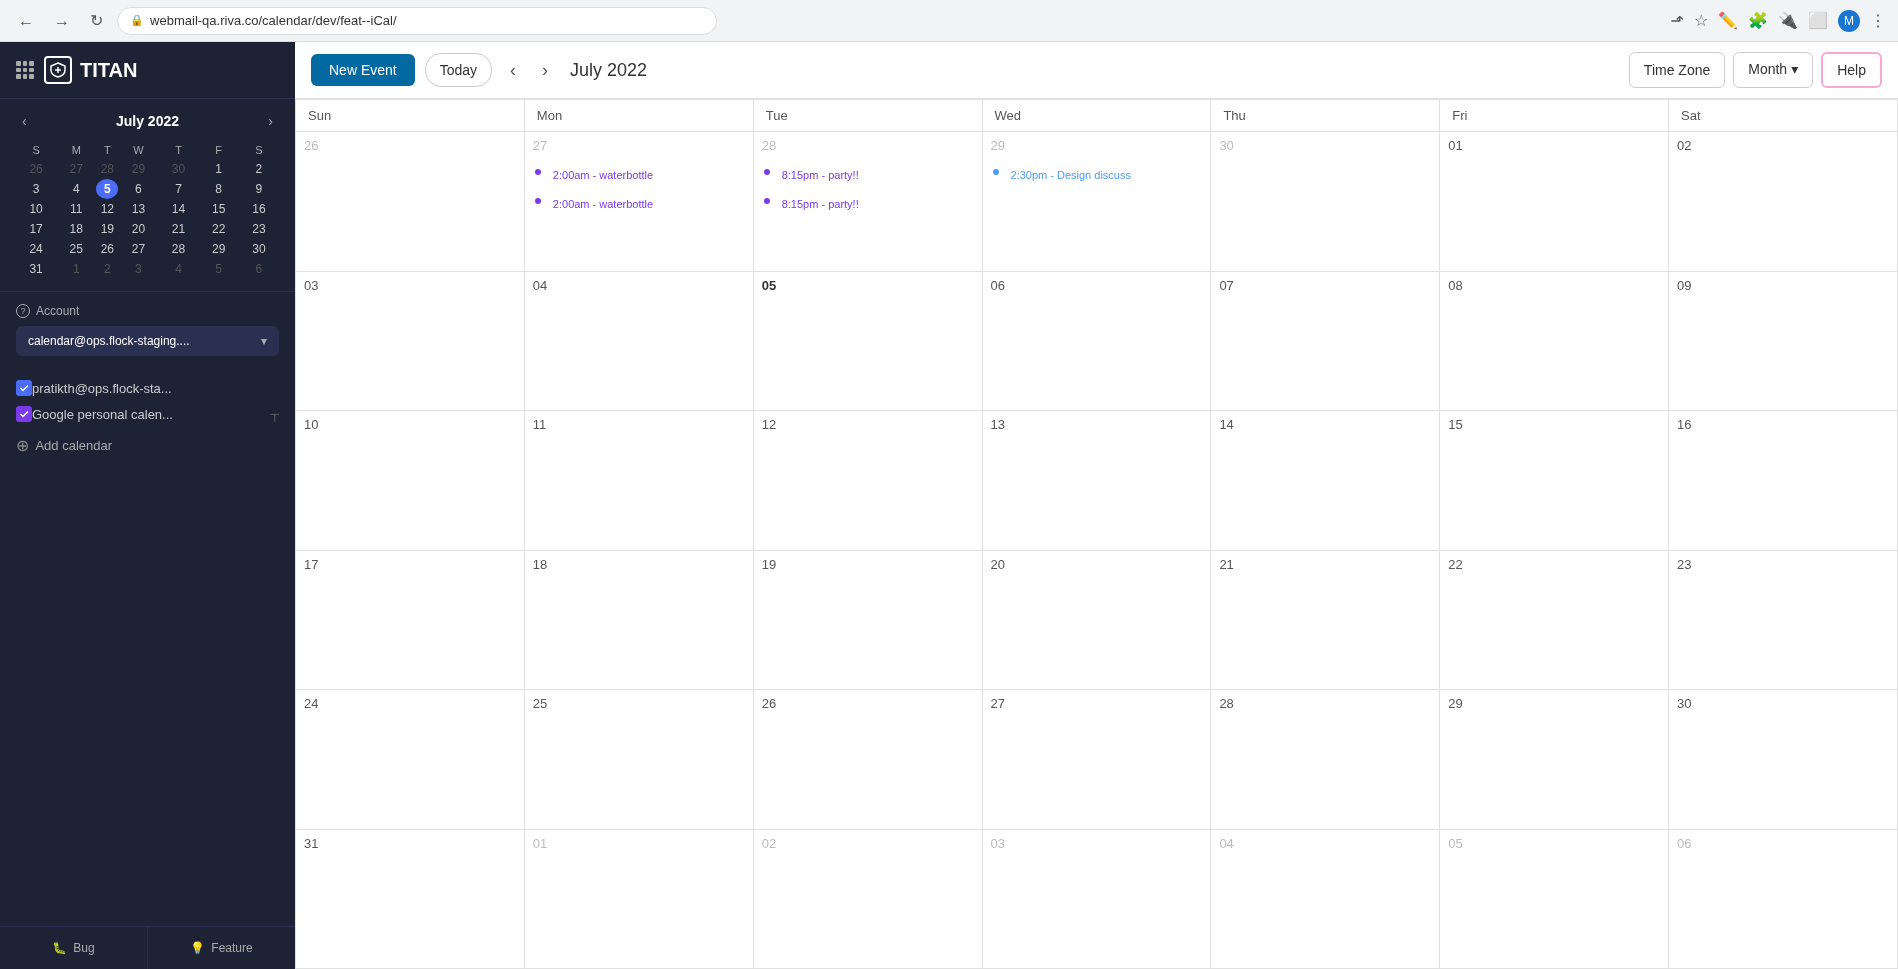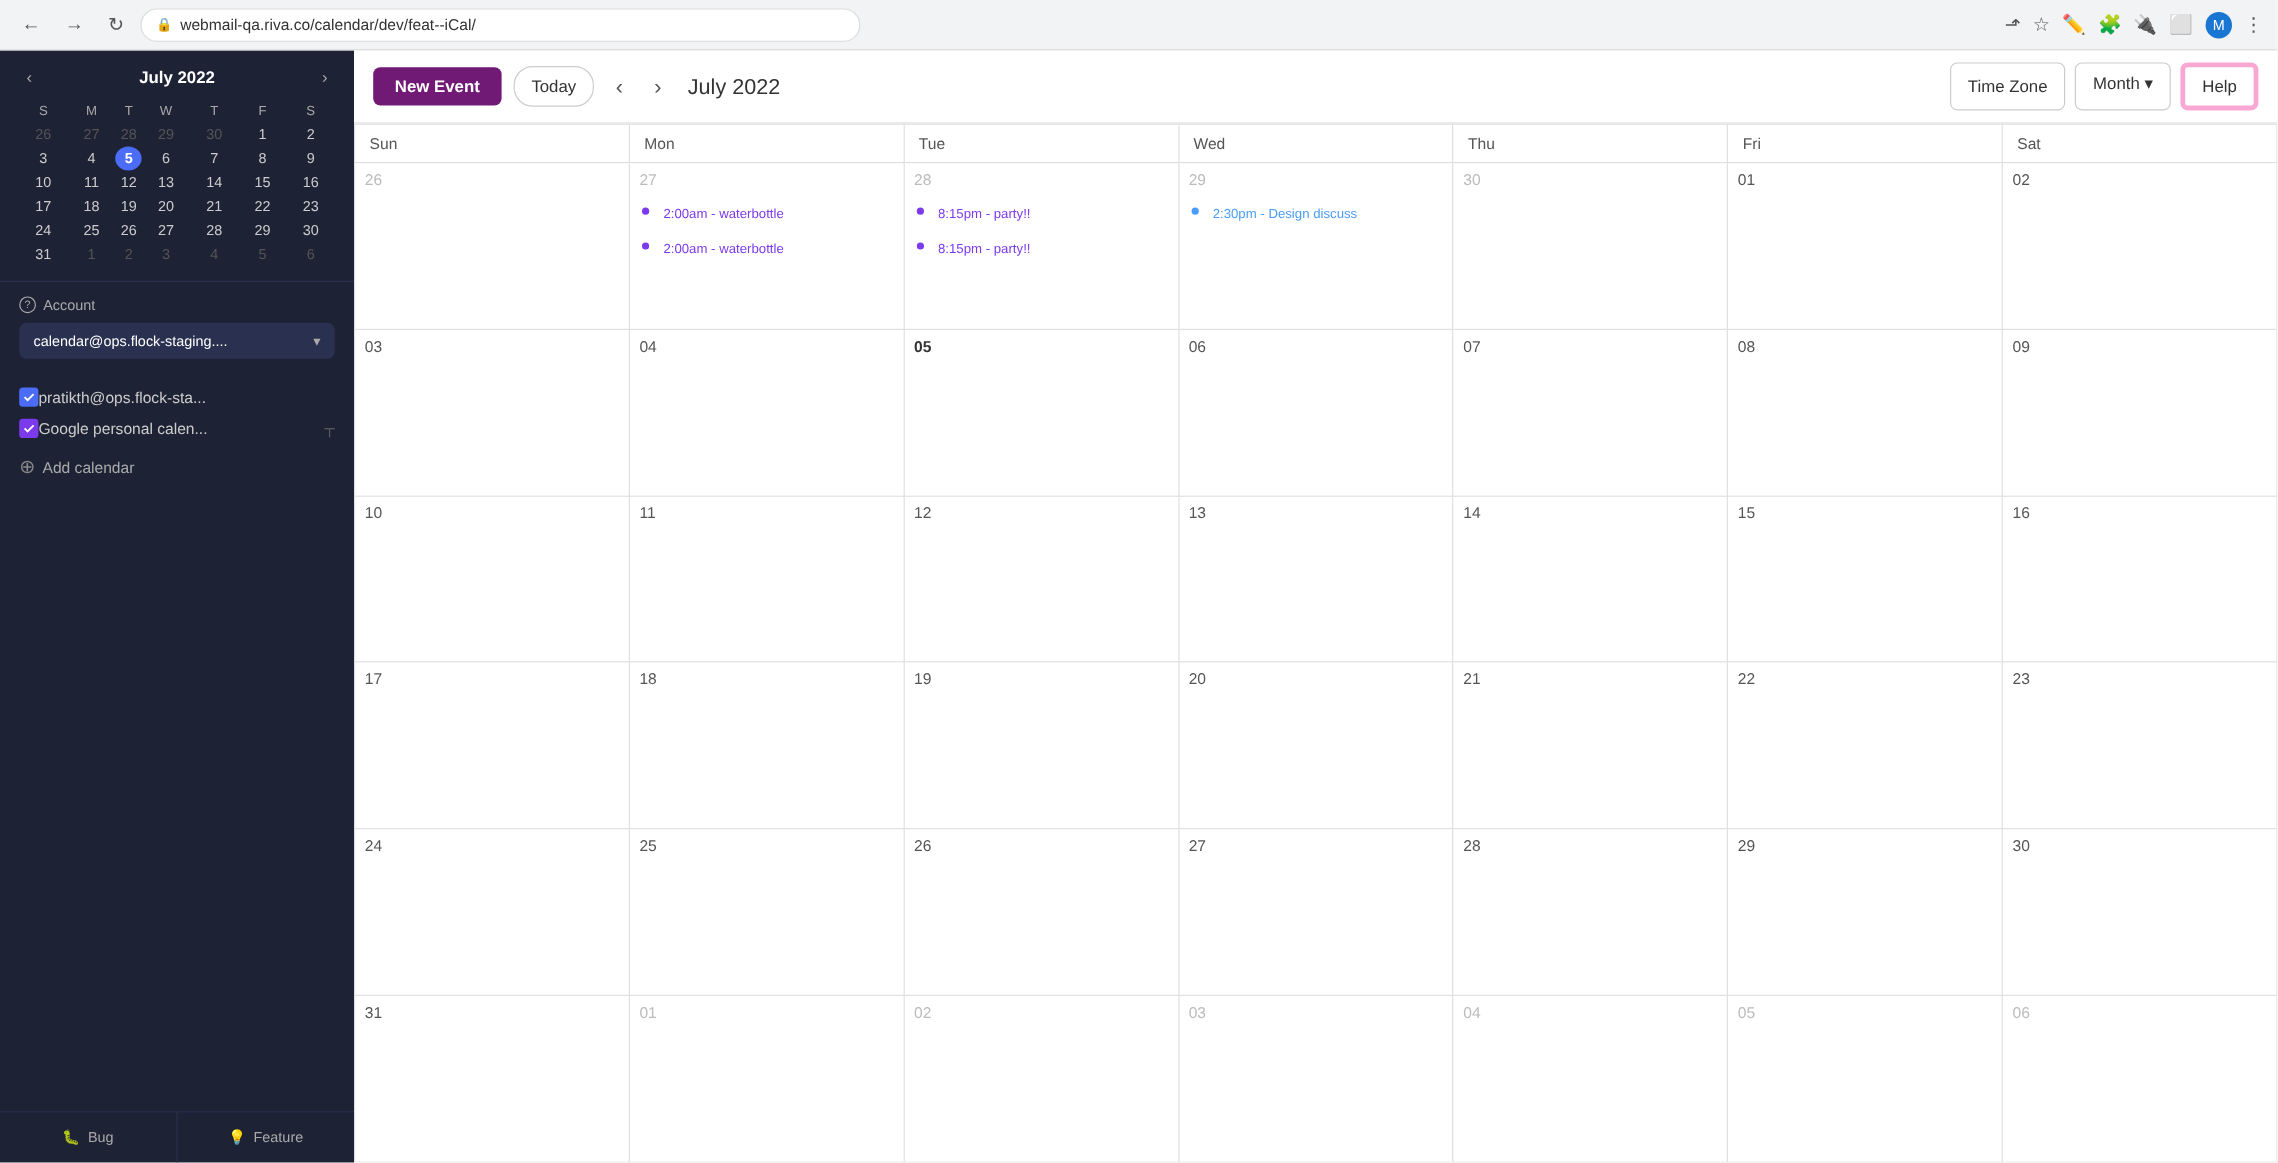--- a/index.html
+++ b/index.html
@@ -56,28 +56,28 @@
     
     .sidebar-bottom { margin-top: auto; display: flex; border-top: 1px solid #2a3050; }
     .bottom-btn { flex: 1; background: none; border: none; color: #aaa; padding: 14px; font-size: 12px; cursor: pointer; display: flex; align-items: center; justify-content: center; gap: 6px; }
     .bottom-btn:first-child { border-right: 1px solid #2a3050; }
 
     
     .main-content { flex: 1; display: flex; flex-direction: column; background: white; overflow: hidden; }
 
     
     .toolbar { display: flex; align-items: center; padding: 10px 16px; border-bottom: 1px solid #e0e0e0; gap: 10px; flex-shrink: 0; }
-    .btn-new-event { background: #701a75; color: white; border: none; border-radius: 6px; padding: 8px 18px; font-size: 14px; font-weight: 700; cursor: pointer; }
+    .btn-new-event { background: #0369a1; color: white; border: none; border-radius: 6px; padding: 8px 18px; font-size: 14px; font-weight: 400; cursor: pointer; }
     .btn-today { background: white; color: #333; border: 1px solid #ccc; border-radius: 16px; padding: 8px 14px; font-size: 14px; cursor: pointer; }
     .nav-arrow { background: none; border: none; color: #555; font-size: 18px; cursor: pointer; padding: 4px 8px; }
     .current-month-title { font-size: 18px; font-weight: 500; color: #333; margin-left: 4px; }
     .toolbar-right { margin-left: auto; display: flex; gap: 8px; }
     .btn-timezone { background: white; border: 1px solid #ccc; border-radius: 6px; padding: 8px 14px; font-size: 14px; color: #333; cursor: pointer; }
     .btn-month { background: white; border: 1px solid #ccc; border-radius: 6px; padding: 8px 14px; font-size: 14px; color: #333; cursor: pointer; display: flex; align-items: flex-start; gap: 4px; }
-    .btn-help { background: white; border: 4px solid #f9a8d4; border-radius: 6px; padding: 8px 14px; font-size: 14px; color: #333; cursor: pointer; }
+    .btn-help { background: white; border: 2px solid #f9a8d4; border-radius: 6px; padding: 8px 14px; font-size: 14px; color: #333; cursor: pointer; }
 
     
     .calendar-grid-container { flex: 1; overflow: auto; }
     .calendar-grid { width: 100%; height: 100%; border-collapse: collapse; table-layout: fixed; }
     .calendar-grid thead th { border: 1px solid #e0e0e0; padding: 8px 12px; text-align: left; font-size: 13px; font-weight: 500; color: #555; background: white; }
     .calendar-grid tbody td { border: 1px solid #e0e0e0; padding: 6px 8px; vertical-align: top; min-height: 100px; background: white; }
     .day-number { font-size: 13px; color: #555; font-weight: 400; }
     .day-number.today { font-weight: 700; color: #333; }
     .day-number.other-month { color: #bbb; }
     .event-item { font-size: 11px; padding: 1px 2px; margin-top: 15px; display: flex; align-items: flex-start; gap: 12px; }
@@ -109,20 +109,42 @@
     <span>⬜</span>
     <span style="background:#1976d2;color:white;border-radius:50%;width:22px;height:22px;display:inline-flex;align-items:center;justify-content:center;font-size:12px;">M</span>
     <span>⋮</span>
   </div>
 </div>
 
 <div class="app">
 
   <div class="sidebar">
 
+    <div class="sidebar-header">
+      <div class="sidebar-grid-icon">
+        <span></span>
+          <span></span>
+          <span></span>
+        <span></span>
+          <span></span>
+          <span></span>
+        <span></span>
+          <span></span>
+          <span></span>
+      </div>
+      <div class="titan-logo">
+        <div class="titan-icon">
+          <svg width="16" height="16" viewBox="0 0 16 16" fill="none">
+            <path d="M8 1L15 4v4c0 4-3 6-7 7-4-1-7-3-7-7V4L8 1z" stroke="white" stroke-width="1.5" fill="none"></path>
+            <path d="M5 8h6M8 5v6" stroke="white" stroke-width="1.5"></path>
+          </svg>
+        </div>
+        <span>TITAN</span>
+      </div>
+    </div>
 
     <div class="mini-calendar">
       <div class="mini-cal-header">
         <button class="mini-cal-nav">‹</button>
         <span class="mini-cal-title">July 2022</span>
         <button class="mini-cal-nav">›</button>
       </div>
       <table class="mini-cal-grid">
         <thead>
           <tr>

